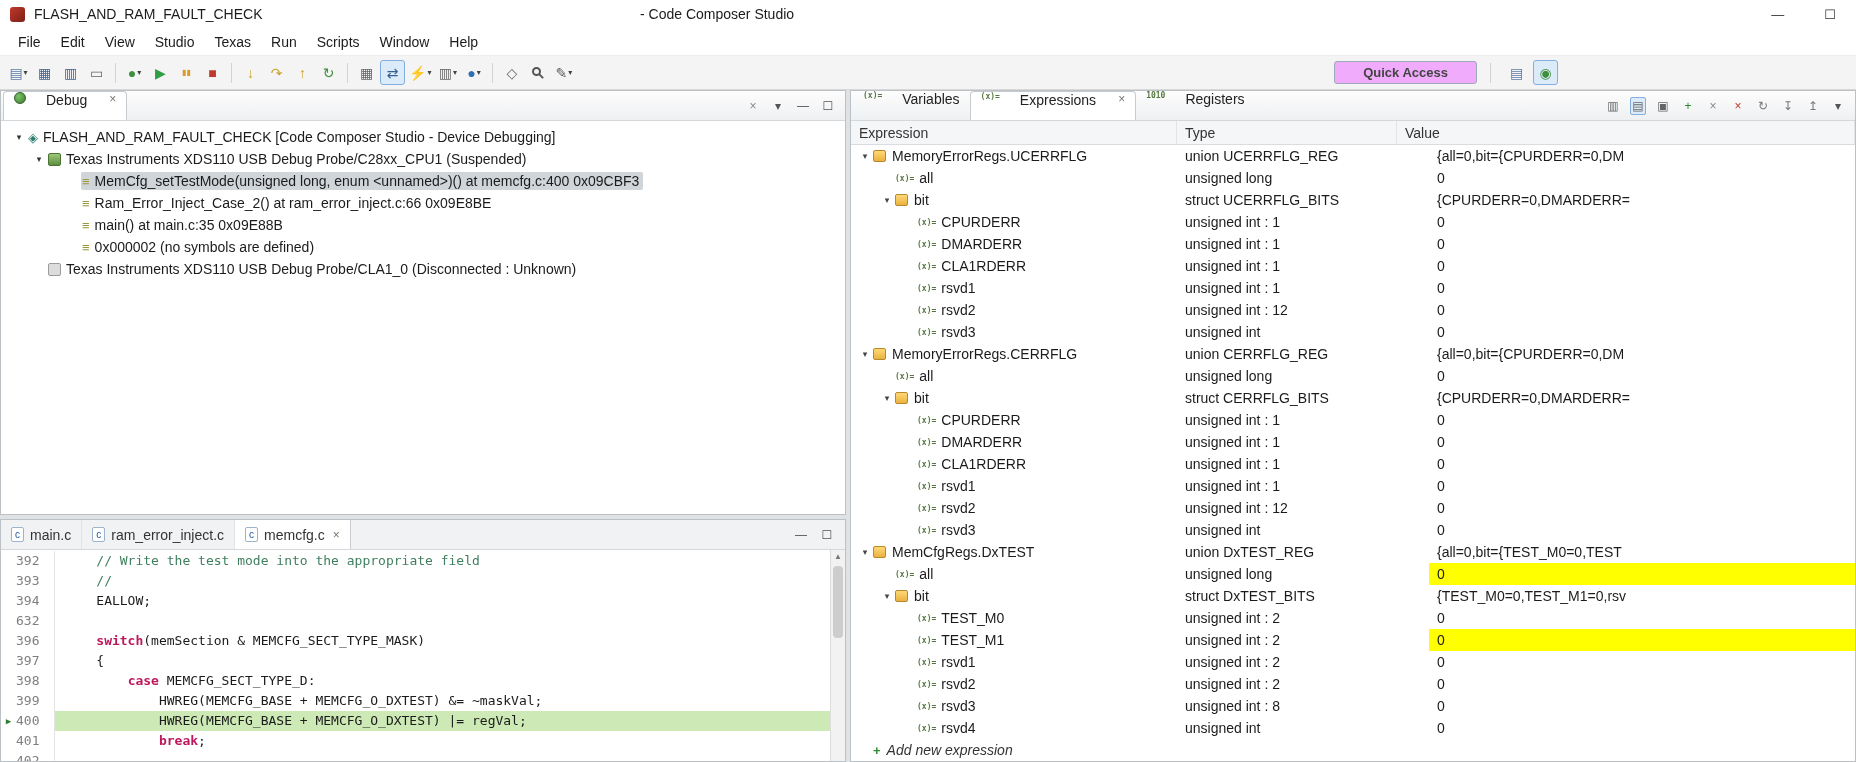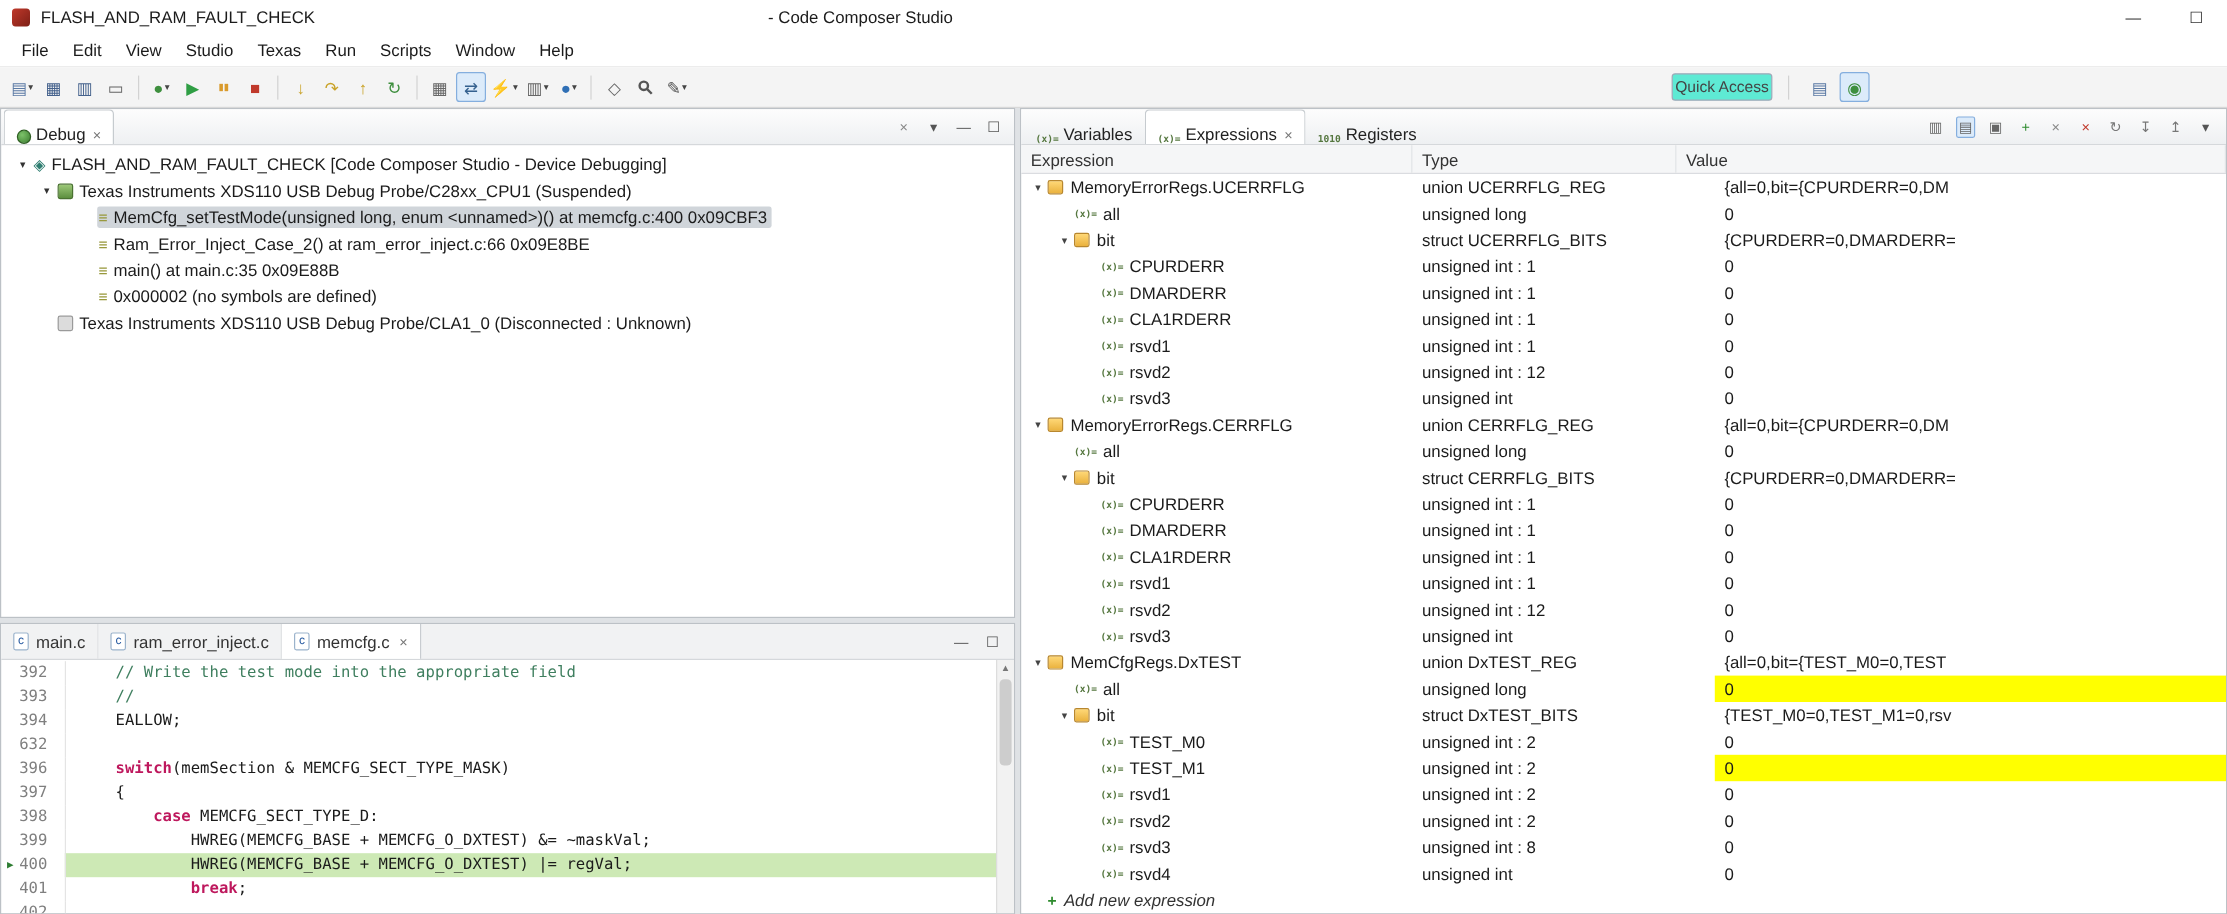--- a/index.html
+++ b/index.html
@@ -22,38 +22,38 @@
 
   
   .toolbar { height:34px; background:#f4f4f4; border-bottom:1px solid #d8d8d8; display:flex; align-items:center; padding:0 6px; }
   .tb-icons { display:flex; align-items:center; gap:1px; }
   .tbtn { min-width:25px; height:25px; padding:0 2px; display:flex; align-items:center; justify-content:center; border:1px solid transparent; border-radius:3px; }
   .tbtn.active { background:#dcebfa; border-color:#84aede; }
   .tglyph { font-size:14px; line-height:1; }
   .dd { font-size:8px; color:#444; margin-left:1px; }
   .tsep { width:1px; height:20px; background:#d2d2d2; margin:0 5px; }
   .tb-right { margin-left:auto; display:flex; align-items:center; gap:8px; margin-right:292px; }
-  .quick-access { border:1px solid #9fa8b8; border-radius:3px; padding:3px 2px; font-size:13px; color:#444; background:#5eead4; }
+  .quick-access { border:1px solid #9fa8b8; border-radius:3px; padding:3px 28px; font-size:13px; color:#444; background:#f0abfc;font-weight:bold; }
   .persp { display:flex; align-items:center; gap:4px; }
   .magnifier { width:9px; height:9px; border:2px solid #555; border-radius:50%; position:relative; margin:0 3px 3px 0; }
   .magnifier::after { content:""; position:absolute; width:6px; height:2px; background:#555; transform:rotate(45deg); right:-5px; bottom:-3px; }
 
   
   .main { display:flex; height:672px; background:#dfe2e5; }
   .left-col { width:846px; display:flex; flex-direction:column; }
   .hsplit { width:4px; }
   .vsplit { height:4px; }
   .panel { background:#ffffff; border:1px solid #bcc1c6; display:flex; flex-direction:column; overflow:hidden; }
   .debug-panel { height:425px; }
   .editor-panel { flex:1; }
   .right-col { flex:1; }
 
   
   .panel-header { height:30px; flex:none; background:linear-gradient(#fdfdfd,#eef0f2); border-bottom:1px solid #d5d8db; display:flex; align-items:stretch; padding-left:2px; }
-  .tab { display:flex; align-items:flex-end; gap:4px; padding:0 10px; color:#222; }
+  .tab { display:flex; align-items:flex-start; gap:20px; padding:0 10px; color:#222; }
   .tab.active { background:#ffffff; border:1px solid #c6cbcf; border-bottom:none; border-radius:4px 4px 0 0; }
   .close { color:#777; font-size:12px; margin-left:2px; }
   .hdr-icons { margin-left:auto; display:flex; align-items:center; gap:9px; padding-right:9px; color:#666; }
   .hbtn { display:flex; align-items:center; justify-content:center; font-size:12px; min-width:16px; height:18px; border-radius:2px; }
   .hbtn.active { background:#dcebfa; border:1px solid #84aede; }
   .vticon { font-family:"DejaVu Sans Mono", monospace; font-size:8px; color:#55773f; font-weight:bold; }
   .bug-icon { width:12px; height:12px; border-radius:50%; background:radial-gradient(circle at 35% 35%, #7cc26a, #3c7d2f); border:1px solid #2f5f24; flex:none; }
 
   
   .debug-tree { flex:1; padding-top:5px; overflow:hidden; white-space:nowrap; }

